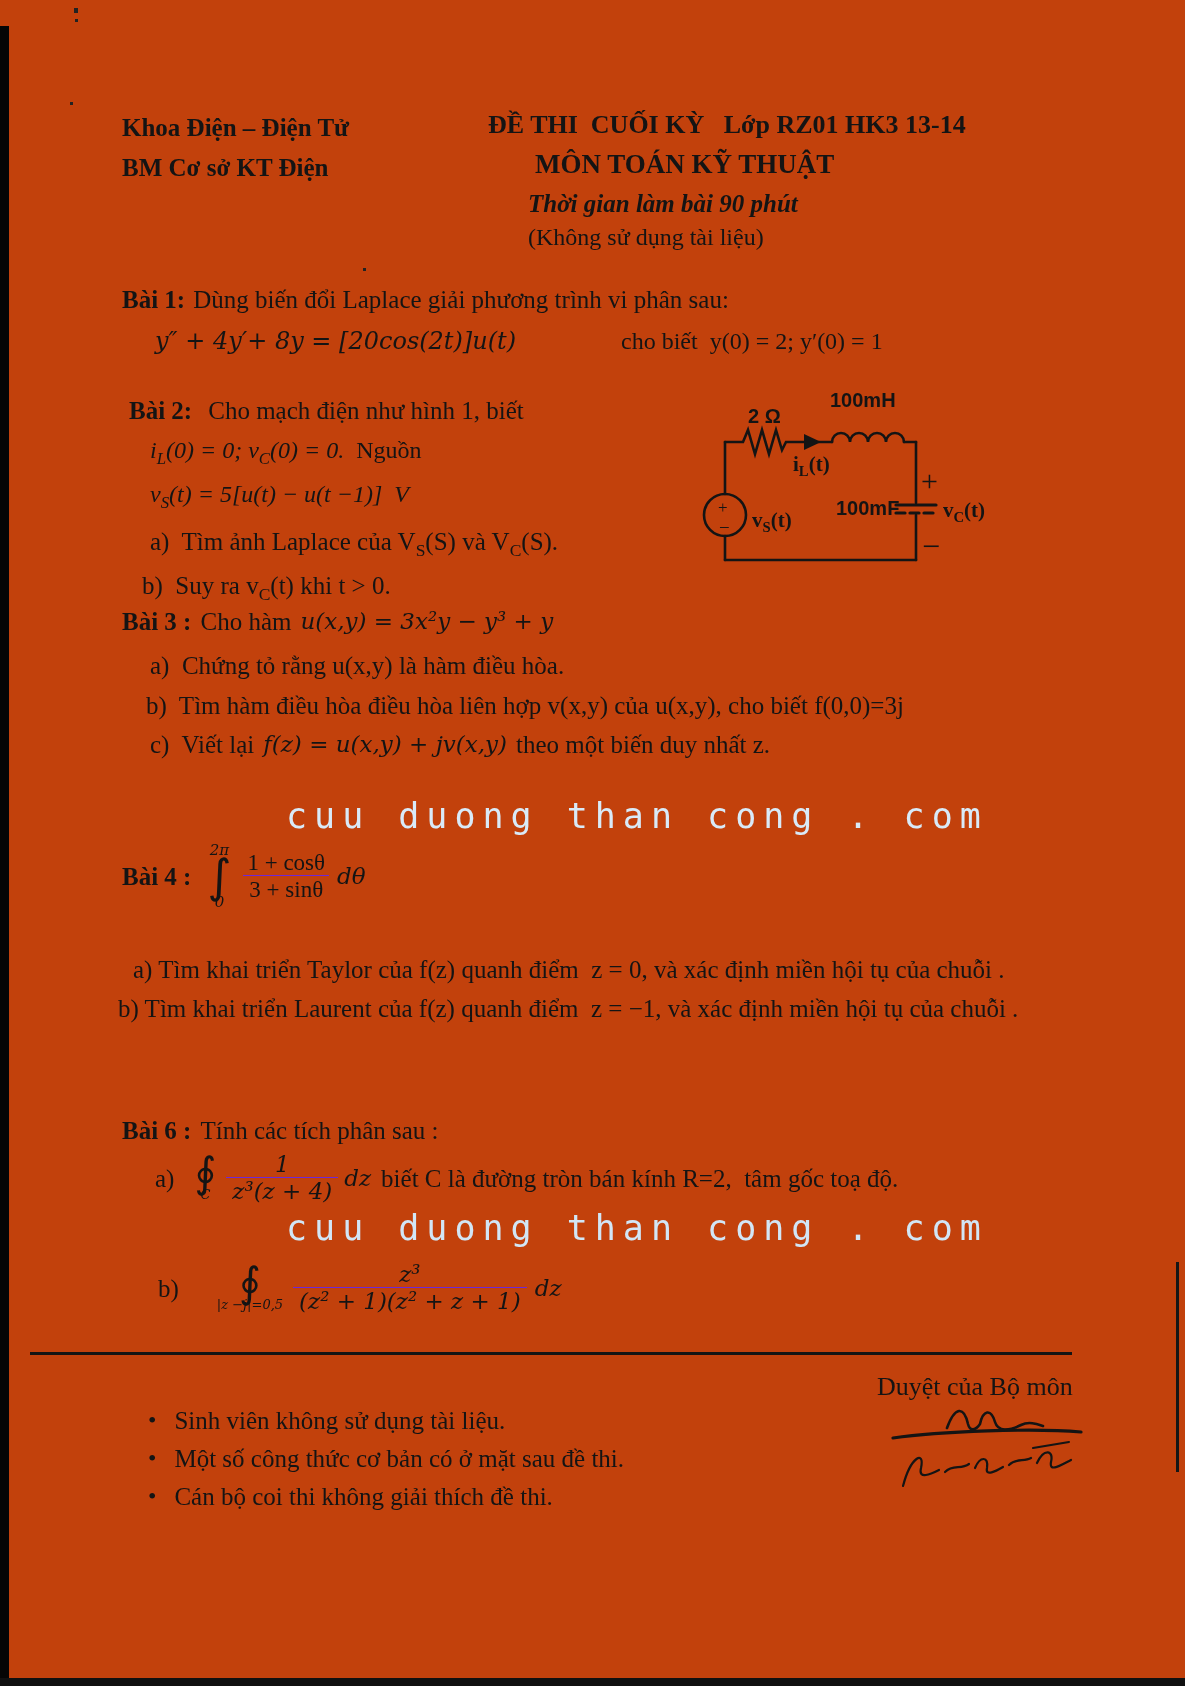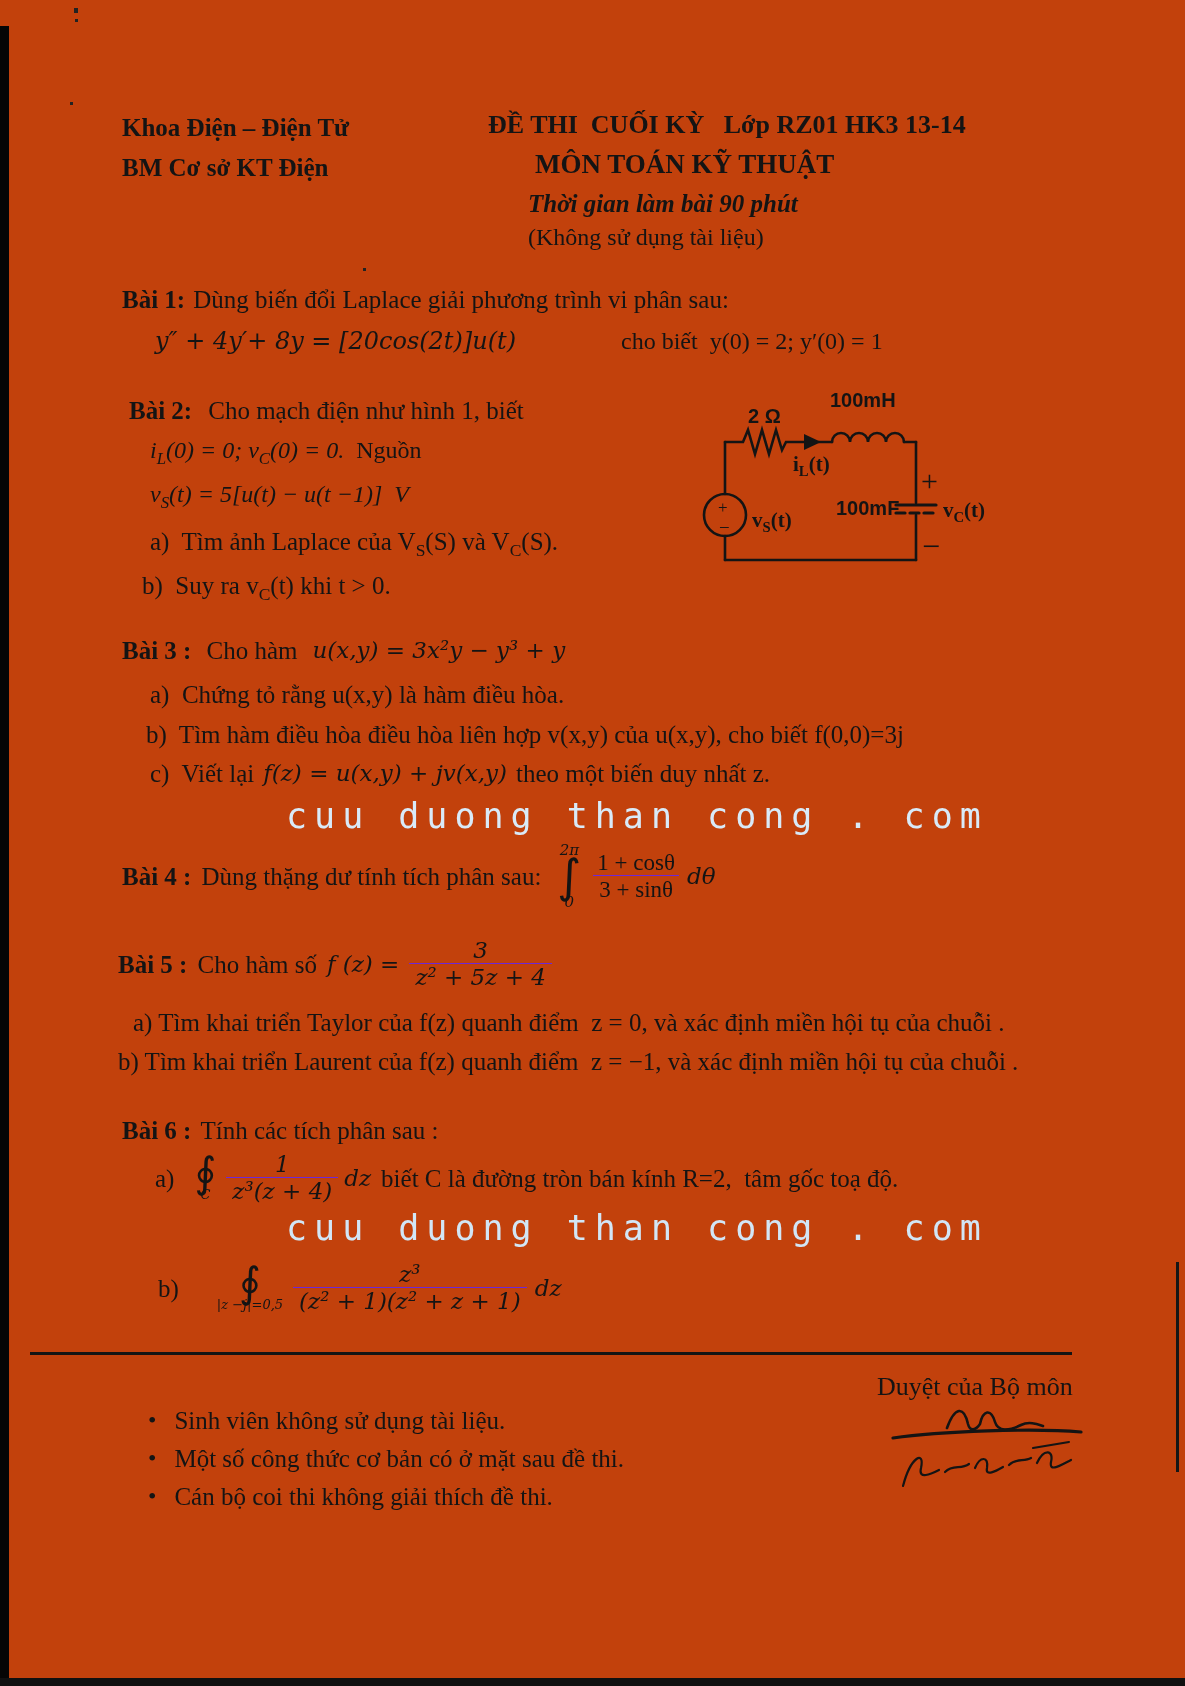--- a/index.html
+++ b/index.html
@@ -120,61 +120,51 @@
     <span class="figlbl" style="left:263px;top:84px;font-size:30px;">+</span>
     <span class="figlbl b sans" style="left:178px;top:116px;">100mF</span>
     <span class="figlbl b" style="left:285px;top:118px;font-size:21px;">v<sub>C</sub>(t)</span>
     <span class="figlbl" style="left:264px;top:148px;font-size:32px;">−</span>
     <span class="figlbl b" style="left:94px;top:128px;font-size:21px;">v<sub>S</sub>(t)</span>
     <span class="figlbl" style="left:60px;top:117px;font-size:17px;">+</span>
     <span class="figlbl" style="left:61px;top:136px;font-size:19px;">−</span>
   </div>
 
   <div class="abs" style="left:122px;top:606px;">
-    <div class="row line" style="gap:15px;margin-top:29px;">
+    <div class="row line" style="gap:9px;">
       <span class="b">Bài 3 :</span>
       <span>Cho hàm</span>
       <span class="math">u(x,y) = 3x²y − y³ + y</span>
     </div>
     <div class="line pre" style="margin-left:28px;margin-top:13px;">a)  Chứng tỏ rằng u(x,y) là hàm điều hòa.</div>
     <div class="line pre" style="margin-left:24px;margin-top:8px;">b)  Tìm hàm điều hòa điều hòa liên hợp v(x,y) của u(x,y), cho biết f(0,0)=3j</div>
     <div class="row line" style="margin-left:28px;margin-top:8px;gap:9px;">
       <span class="pre">c)  Viết lại</span>
       <span class="math">f(z) = u(x,y) + jv(x,y)</span>
       <span>theo một biến duy nhất z.</span>
     </div>
   </div>
 
   <div class="abs wm" style="left:286px;top:796px;">cuu duong than cong . com</div>
 
   <div class="abs baseline-row" style="left:122px;top:843px;">
     <span class="line b">Bài 4 :</span>
-    <span class="line">Dùng thặng dư tính tích phân sau:</span>
     <span class="intcol" style="margin-left:6px;">
       <span class="lim">2π</span>
       <span class="sign">∫</span>
       <span class="lim">0</span>
     </span>
     <span class="frac" style="font-size:23px;">
       <span class="num">1 + cosθ</span>
       <span class="den">3 + sinθ</span>
     </span>
     <span class="math" style="margin-left:-4px;">dθ</span>
   </div>
 
   <div class="abs" style="left:118px;top:938px;">
-    <div class="baseline-row">
-      <span class="line b">Bài 5 :</span>
-      <span class="line">Cho hàm số</span>
-      <span class="math">f (z) =</span>
-      <span class="frac math">
-        <span class="num">3</span>
-        <span class="den">z² + 5z + 4</span>
-      </span>
-    </div>
     <div class="line pre" style="margin-top:16px;margin-left:15px;">a) Tìm khai triển Taylor của f(z) quanh điểm  z = 0, và xác định miền hội tụ của chuỗi .</div>
     <div class="line pre" style="margin-top:8px;">b) Tìm khai triển Laurent của f(z) quanh điểm  z = −1, và xác định miền hội tụ của chuỗi .</div>
   </div>
 
   <div class="abs row line" style="left:122px;top:1115px;gap:9px;">
     <span class="b">Bài 6 :</span>
     <span>Tính các tích phân sau :</span>
   </div>
 
   <div class="abs baseline-row" style="left:155px;top:1152px;">

